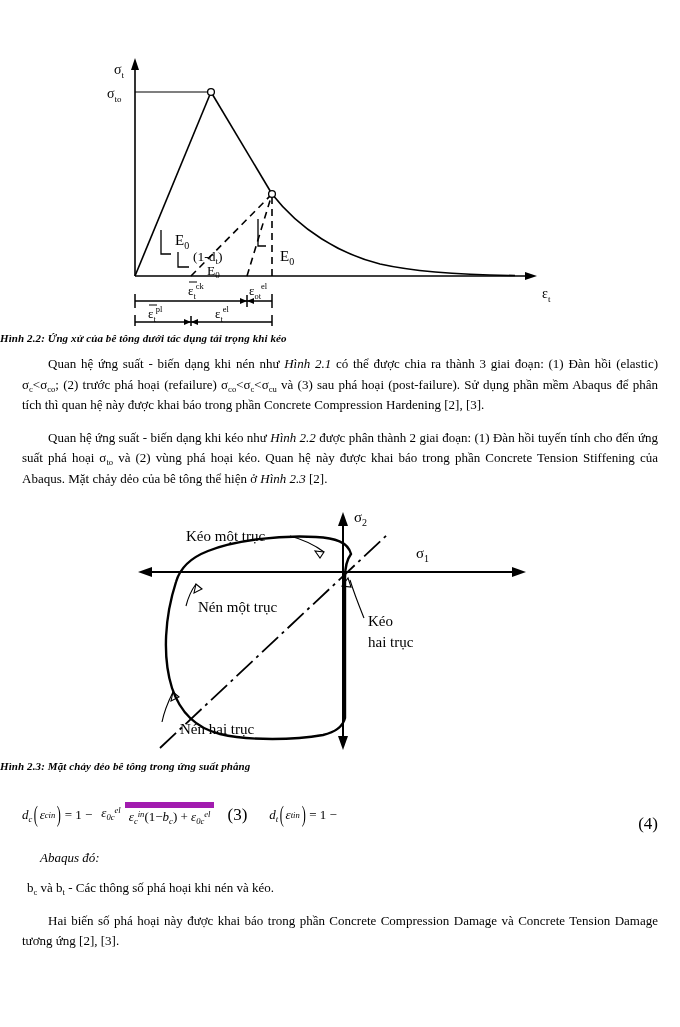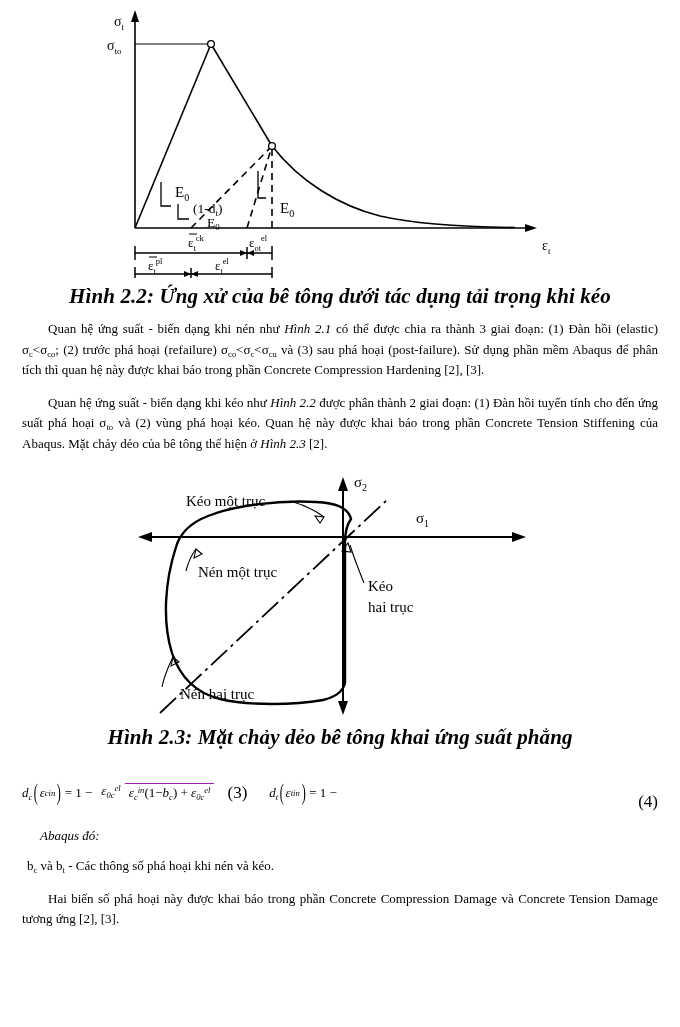--- a/index.html
+++ b/index.html
@@ -13,33 +13,33 @@
     position: relative;
     font-family: "Liberation Serif", serif;
     color: #000000;
     overflow: hidden;
   }
   .page {
     position: relative;
     width: 680px;
     height: 726px;
     background: #ffffff;
+    margin-top: 48px;
   }
 
   
   .figure-block {
     width: 100%;
     display: flex;
     justify-content: center;
   }
   .fig-caption {
-    text-align: center;
     font-weight: bold;
     font-style: italic;
-    font-size: 21px;
+    font-size: 11px;
     letter-spacing: 0.1px;
   }
 
   
   .para {
     font-size: 13px;
     line-height: 20.6px;
     text-align: justify;
     margin: 0;
     padding: 0 22px 0 22px;
@@ -75,21 +75,21 @@
   .frac {
     display: inline-flex;
     flex-direction: row;
     align-items: center;
     vertical-align: middle;
     margin: 0 3px;
     position: relative;
     top: -1px;
   }
   .frac .num { padding: 0 4px 1px 4px; }
-  .frac .den { padding: 1px 4px 0 4px; border-top: 1px solid #a21caf; }
+  .frac .den { padding: 1px 4px 0 4px; border-top: 6px solid #a21caf; }
   .eq-num {
     font-style: normal;
     font-size: 17px;
     margin-left: 10px;
   }
   .eq-num-right {
     position: absolute;
     right: 22px;
     font-style: normal;
     font-size: 17px;
@@ -254,21 +254,21 @@
 
       <text x="66" y="45" font-family="Liberation Serif, serif" font-size="15">Kéo một trục</text>
       <text x="78" y="116" font-family="Liberation Serif, serif" font-size="15">Nén một trục</text>
       <text x="248" y="130" font-family="Liberation Serif, serif" font-size="15">Kéo</text>
       <text x="248" y="151" font-family="Liberation Serif, serif" font-size="15">hai trục</text>
       <text x="60" y="238" font-family="Liberation Serif, serif" font-size="15">Nén hai trục</text>
     </svg>
   </div>
 
   <div class="spacer-6"></div>
-  <div class="fig-caption">Hình 2.3: Mặt chảy dẻo bê tông khai ứng suất phẳng</div>
+  <div class="fig-caption">Hình 2.3: Mặt chảy dẻo bê tông trong ứng suất phẳng</div>
   <div class="spacer-10"></div>
 
 
   <div class="spacer-6"></div>
 
   <div class="eq-row">
 
     <span class="eq">
       <span class="fn"><span class="var">d</span><sub>c</sub></span>
         <span class="paren">(</span>

